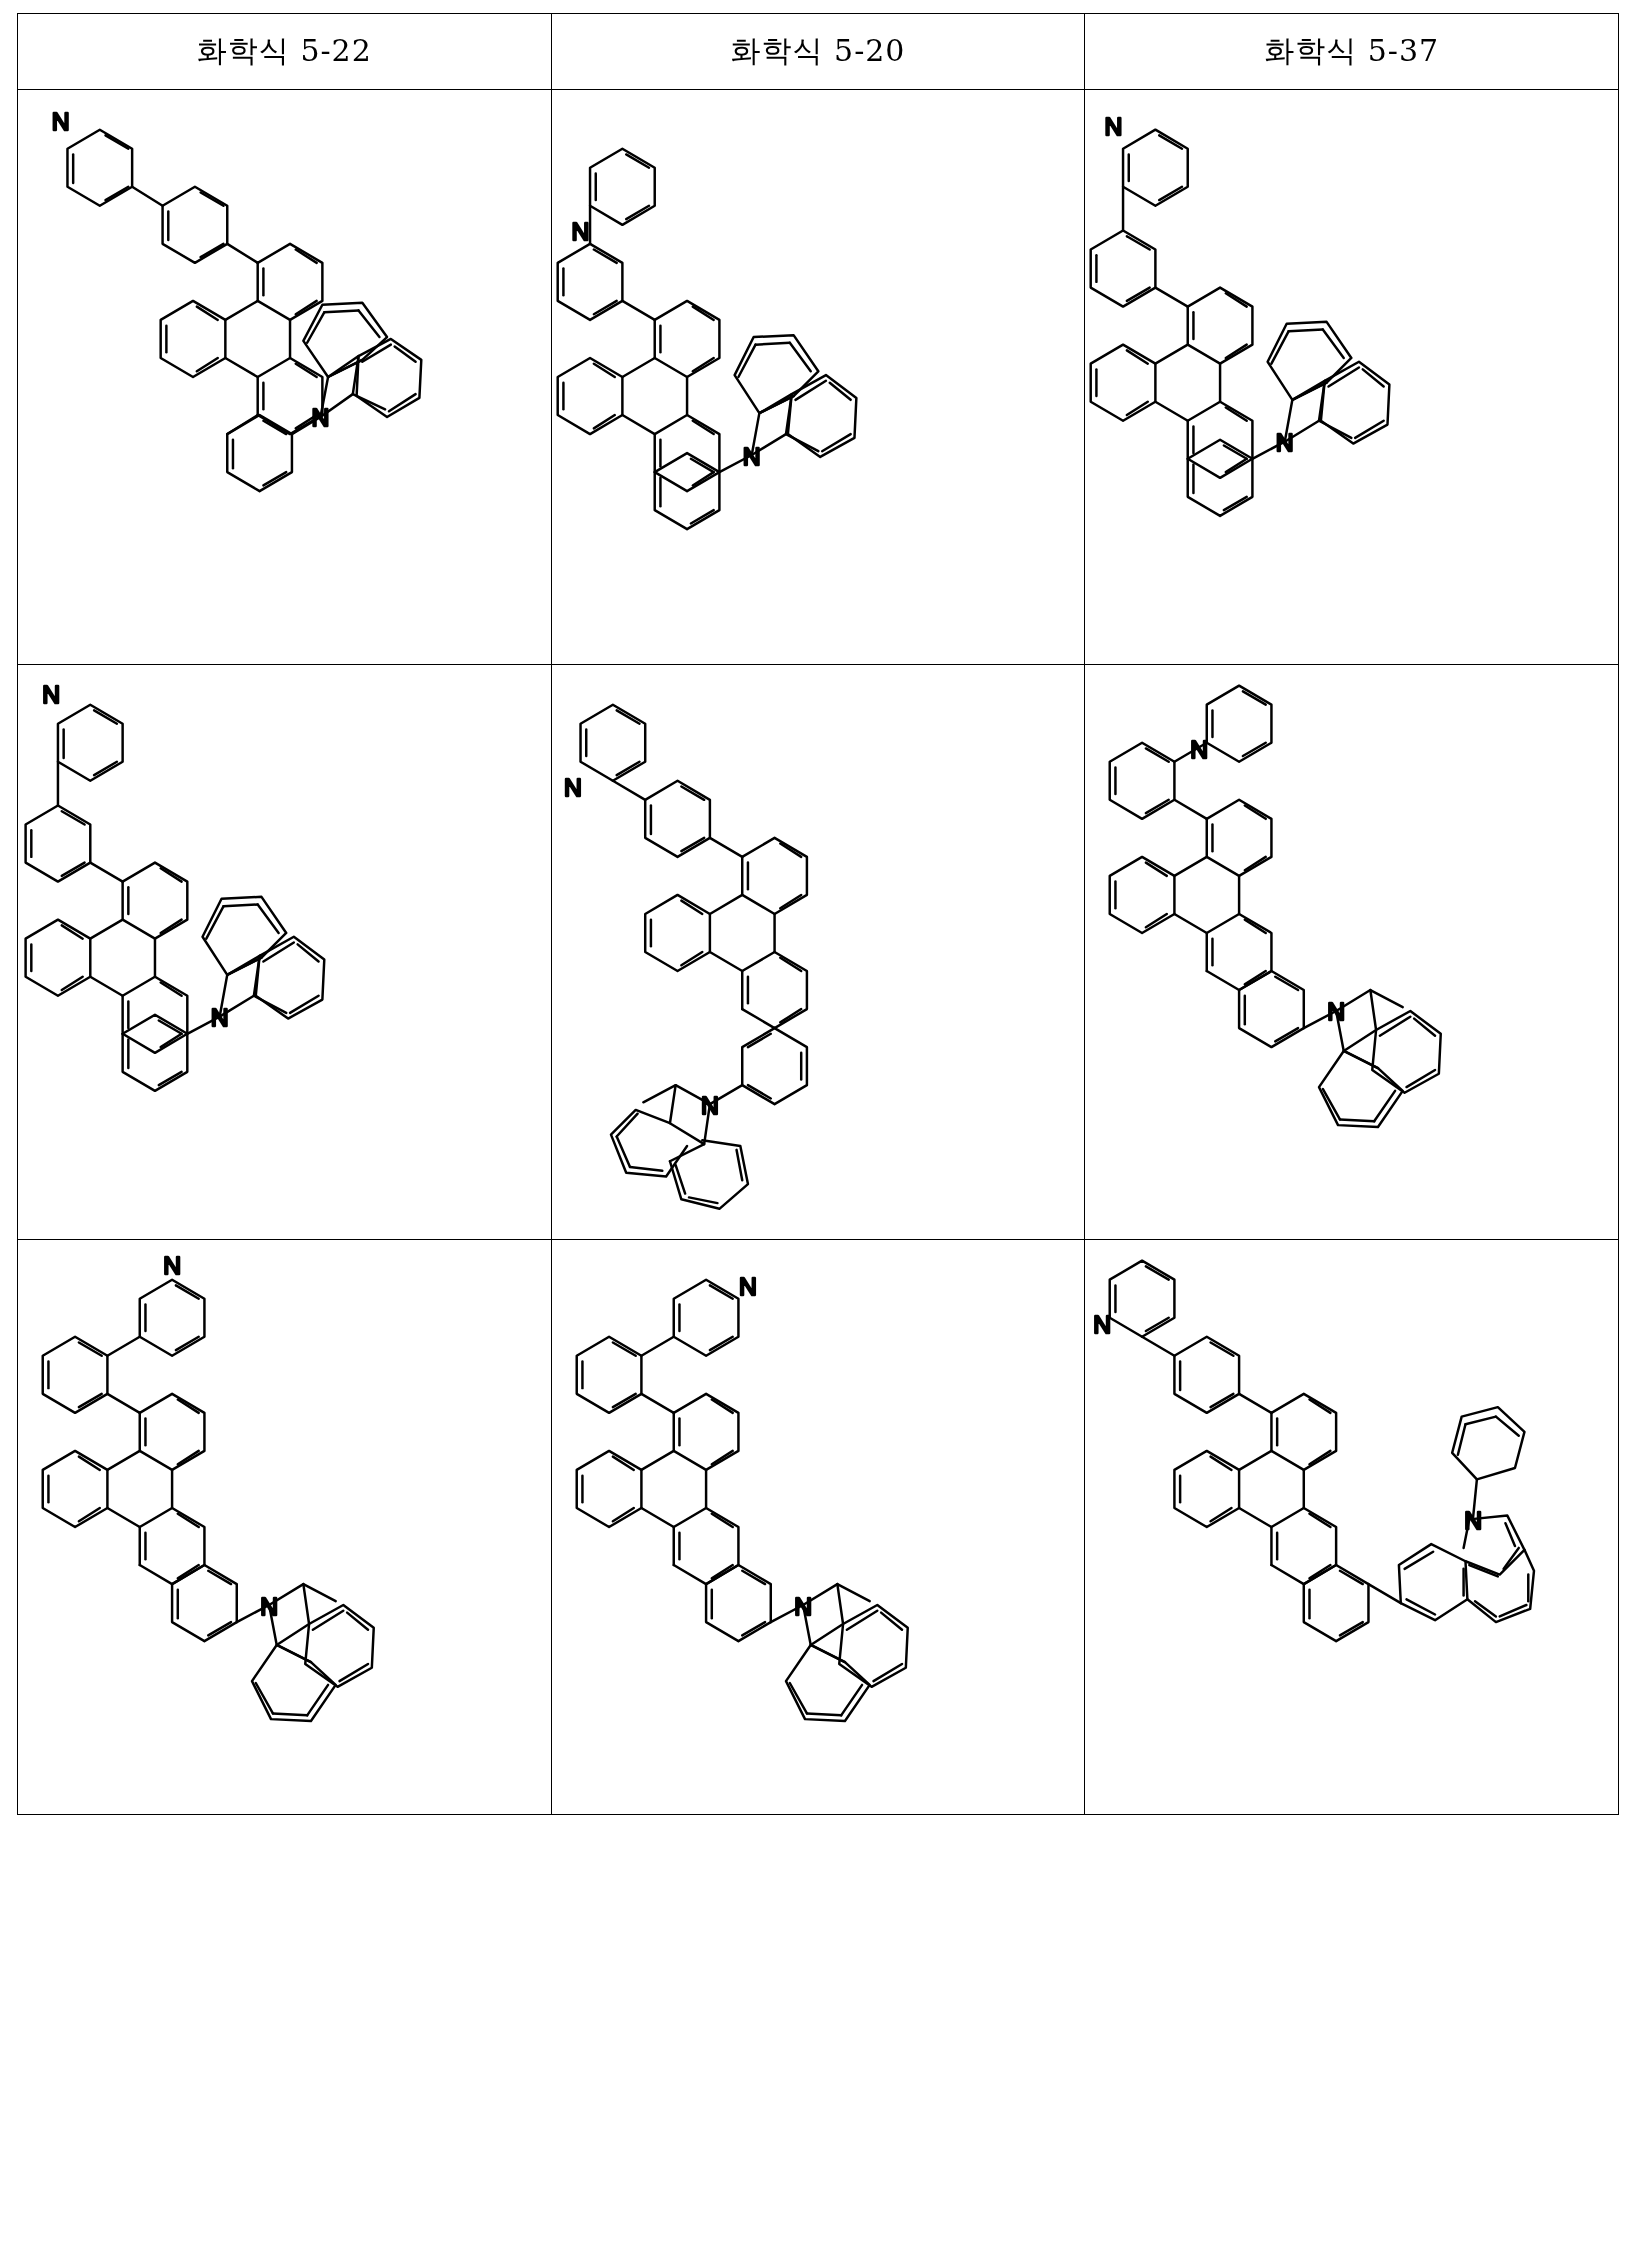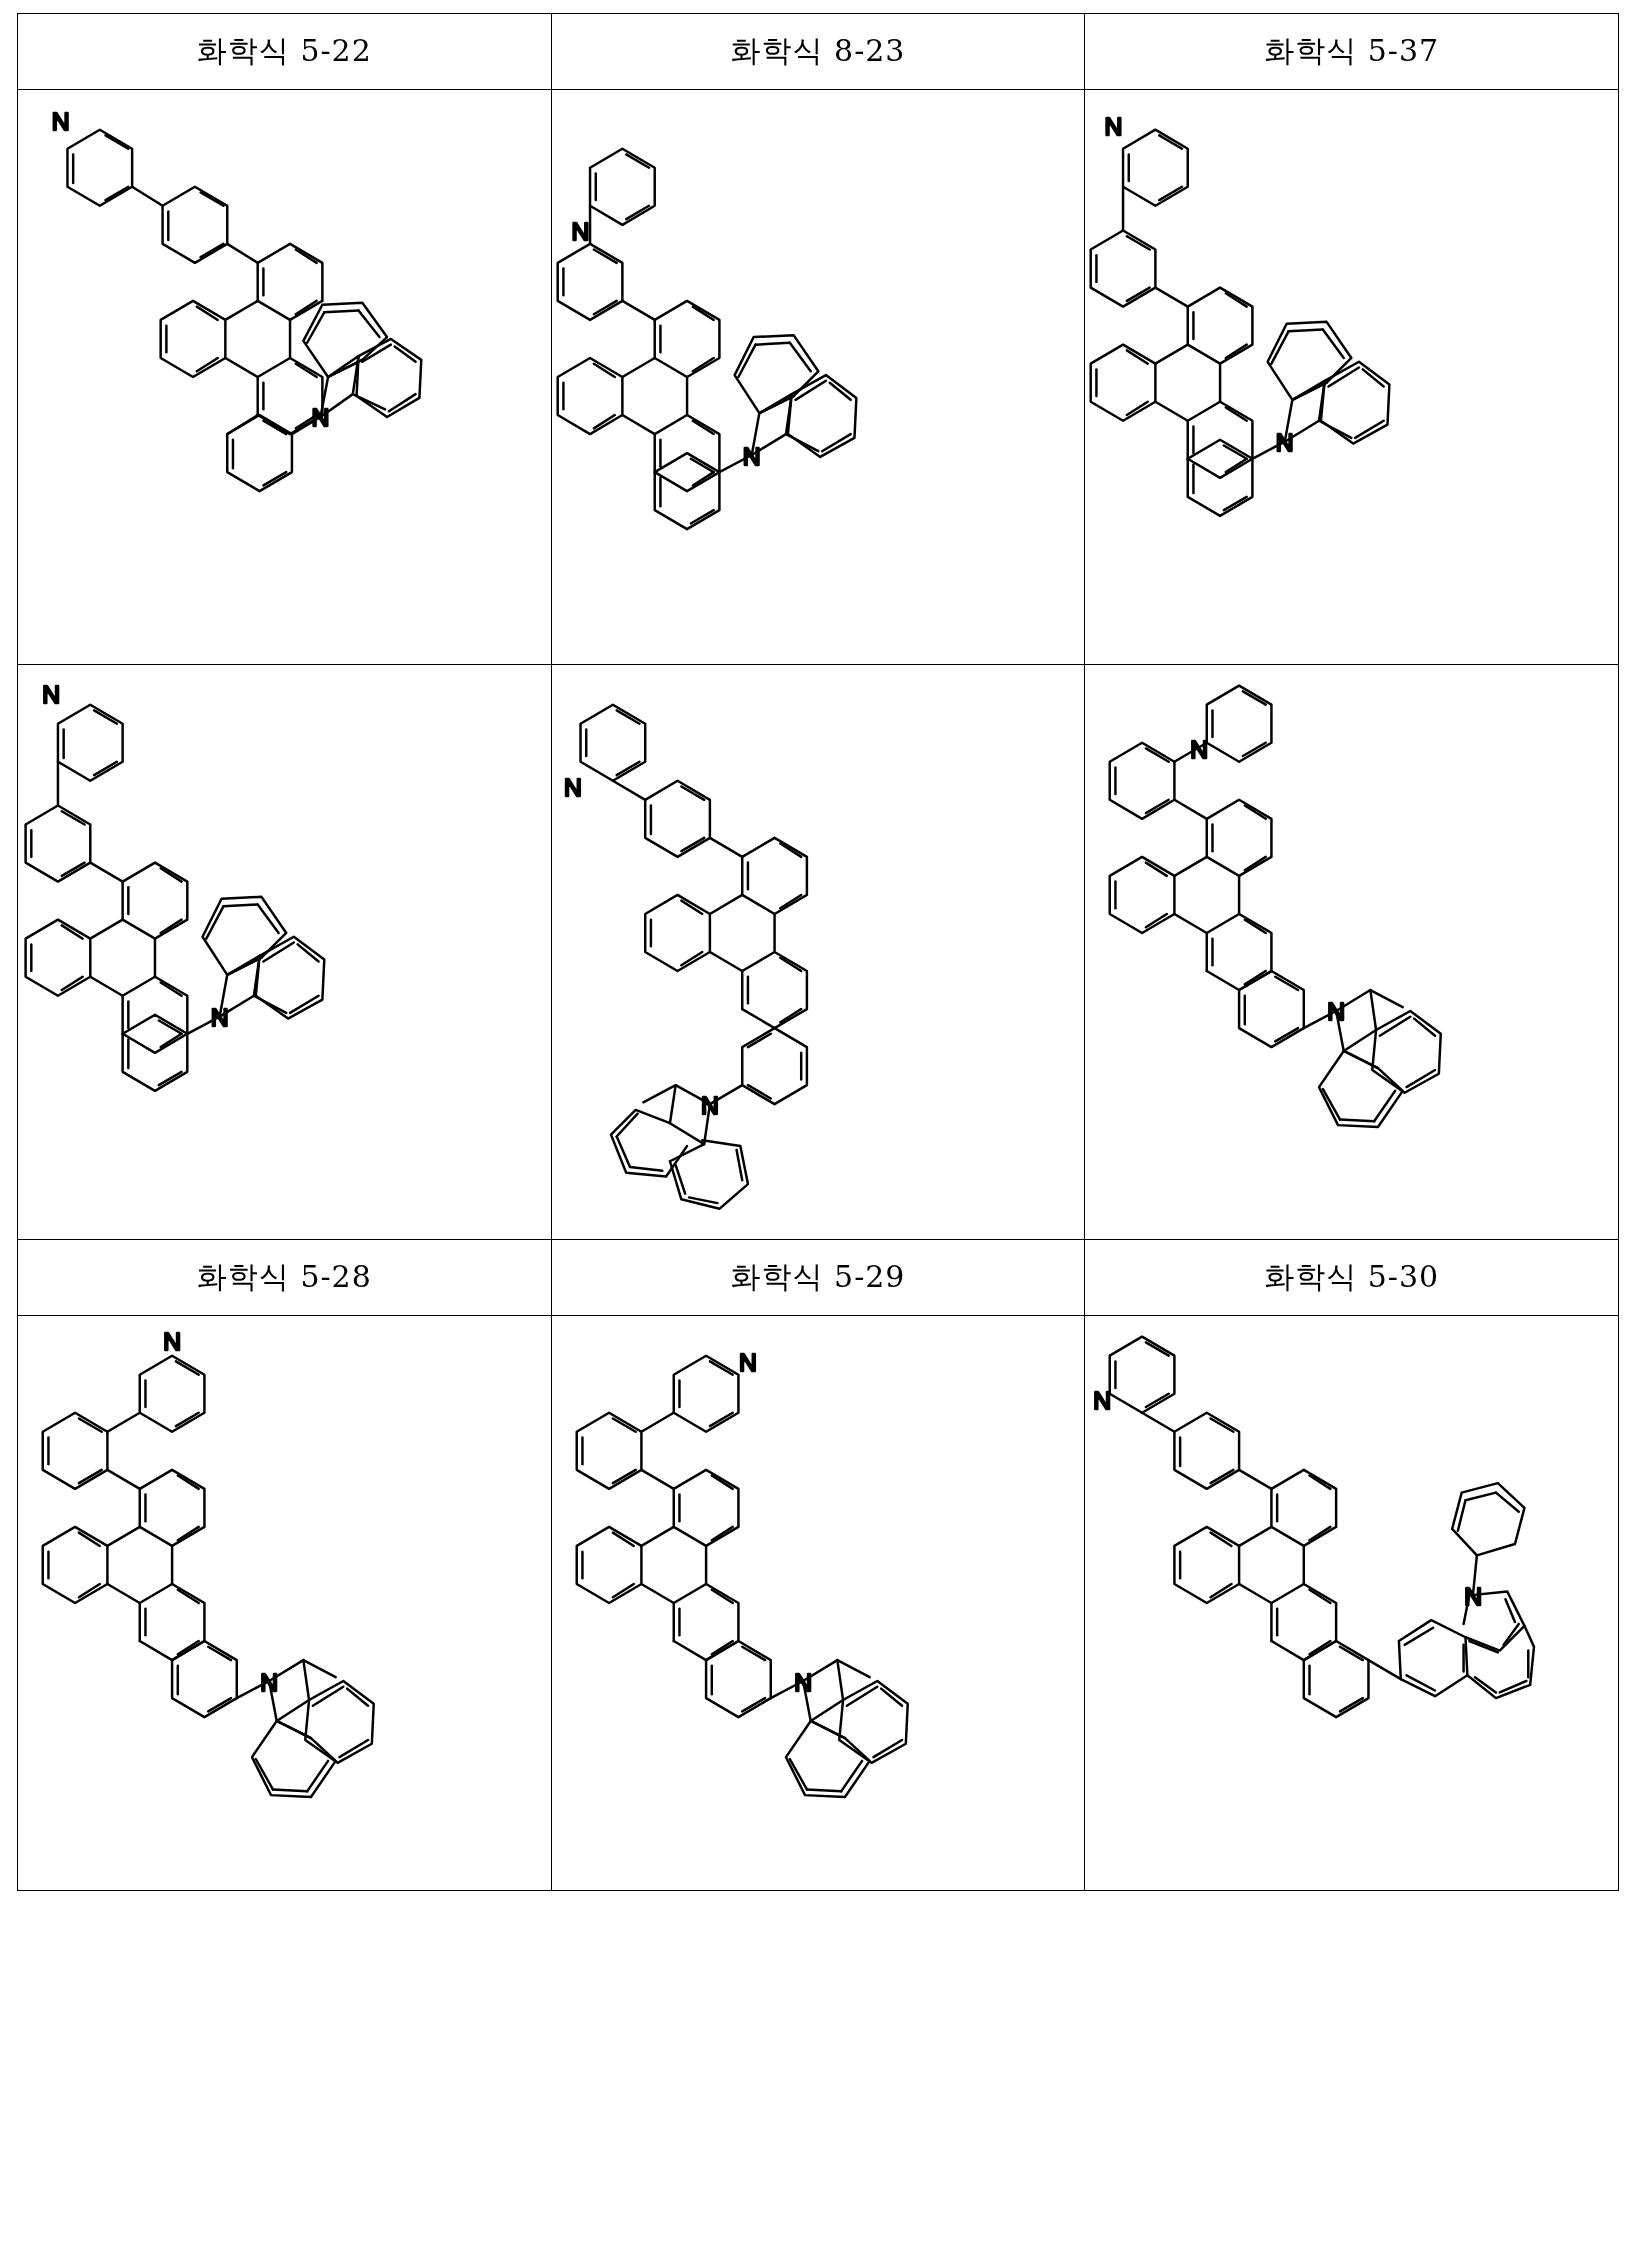--- a/index.html
+++ b/index.html
@@ -59,21 +59,21 @@
 </style>
 </head>
 <body>
 
 <div class="page">
   <table class="chem-table">
     <tbody>
 
       <tr>
         <td class="label-cell"><span>화학식 5-22</span></td>
-        <td class="label-cell"><span>화학식 8-23</span></td>
+        <td class="label-cell"><span>화학식 5-20</span></td>
         <td class="label-cell"><span>화학식 5-37</span></td>
       </tr>
 
       <tr>
         <td class="struct-cell">
           <div class="struct-wrap">
             <svg viewBox="0 0 560 600" preserveAspectRatio="xMidYMid meet">
               <g fill="none" stroke="#000" stroke-width="2.6" stroke-linejoin="round" stroke-linecap="round">
 
                 <path d="M52 60 L52 100 L86 120 L120 100 L120 60 L86 40 Z"></path>
@@ -420,25 +420,20 @@
                 <path d="M346 370 L368 388"></path>
                 <path d="M368 424 L338 442"></path>
                 <text class="lbl-n" x="120" y="96" text-anchor="middle">N</text>
                 <text class="lbl-n" x="264" y="372" text-anchor="middle">N</text>
               </g>
             </svg>
           </div>
         </td>
       </tr>
 
-      <tr>
-        <td class="label-cell"><span>화학식 5-28</span></td>
-        <td class="label-cell"><span>화학식 5-29</span></td>
-        <td class="label-cell"><span>화학식 5-30</span></td>
-      </tr>
 
       <tr>
         <td class="struct-cell">
           <div class="struct-wrap">
             <svg viewBox="0 0 560 600" preserveAspectRatio="xMidYMid meet">
               <g fill="none" stroke="#000" stroke-width="2.6" stroke-linejoin="round" stroke-linecap="round">
 
                 <path d="M128 60 L162 40 L196 60 L196 100 L162 120 L128 100 Z"></path>
                 <path d="M134 66 L134 94"></path>
                 <path d="M166 46 L190 60"></path>

